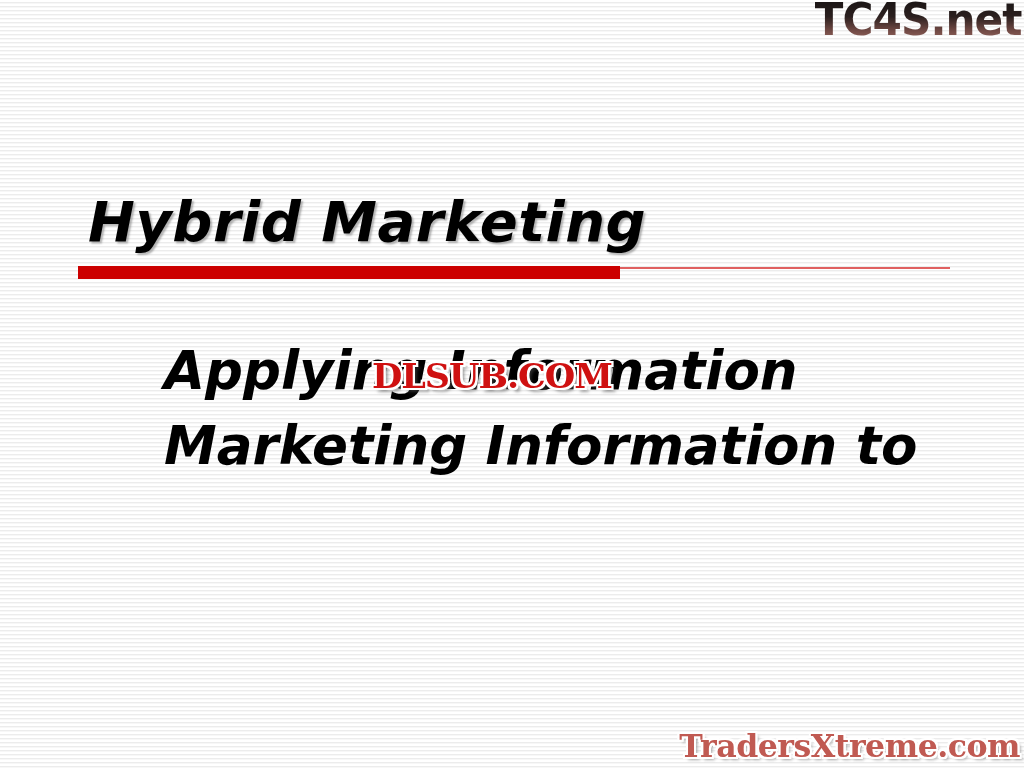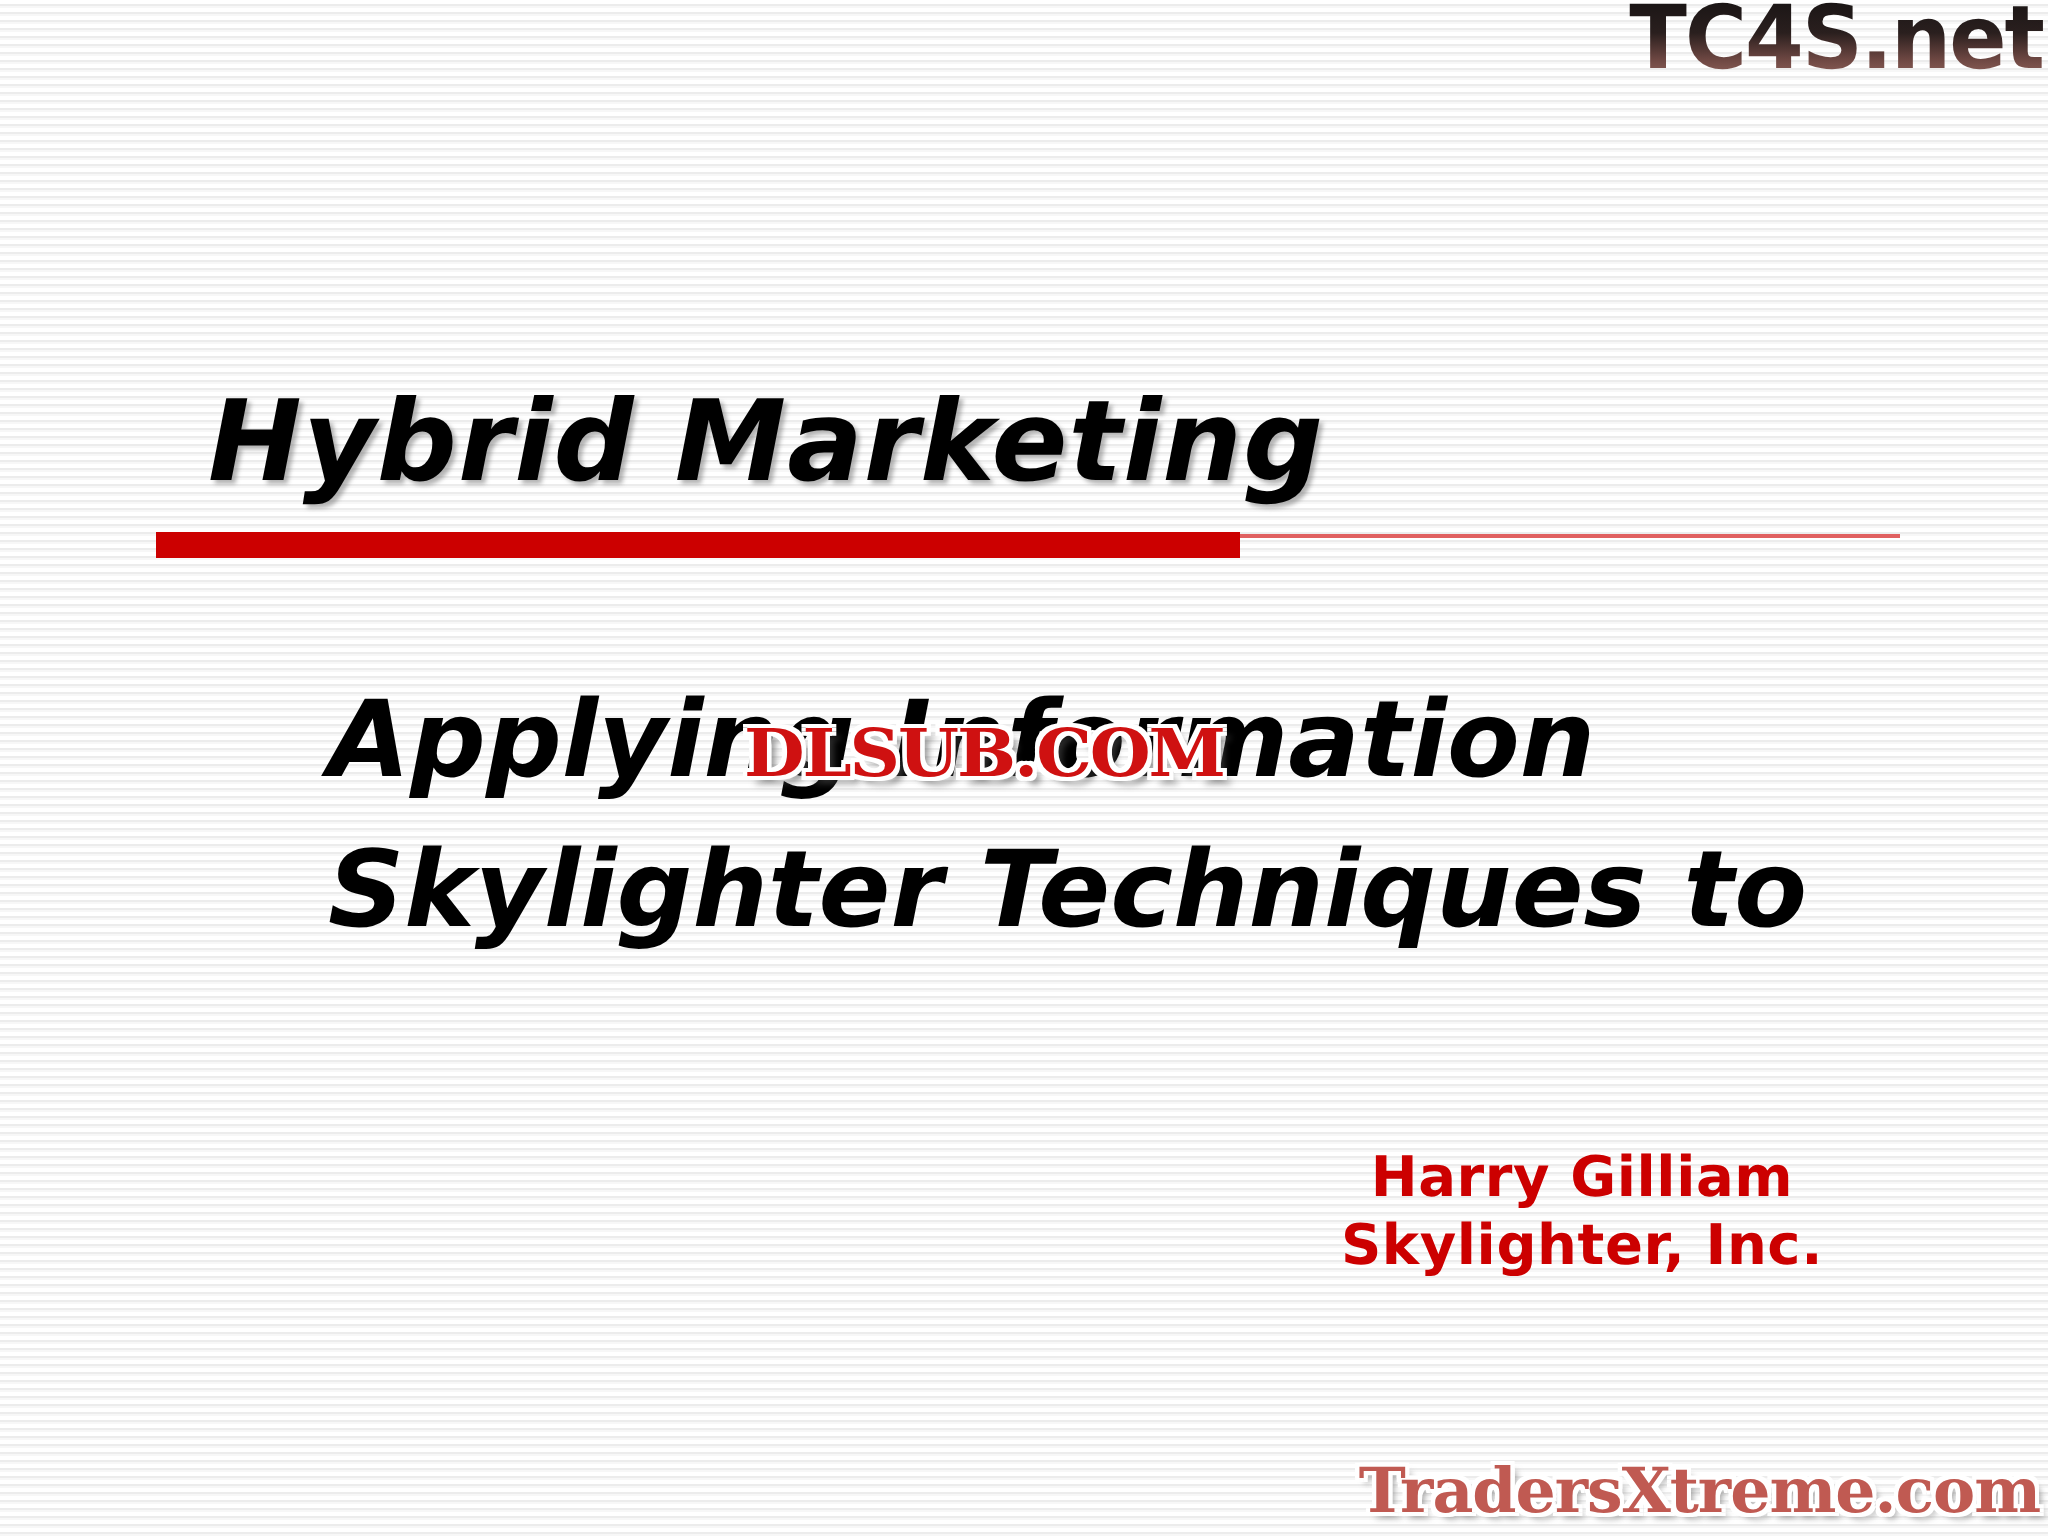--- a/index.html
+++ b/index.html
@@ -60,21 +60,20 @@
     top: 192px;
     font-family: "DejaVu Sans", sans-serif;
     font-style: italic;
     font-weight: 700;
     font-size: 56px;
     line-height: 1.08;
     color: #000000;
     letter-spacing: 0.5px;
     white-space: nowrap;
     text-shadow: 2px 2px 2px rgba(120,120,120,0.55);
-    margin-left: 16px;
   }
 
   
   #title-rule {
     position: absolute;
     left: 78px;
     top: 264px;
     width: 872px;
     height: 16px;
   }
@@ -192,25 +191,21 @@
 
   <div id="title">Hybrid Marketing</div>
 
   <div id="title-rule">
     <div id="title-rule-thin"></div>
     <div id="title-rule-thick"></div>
   </div>
 
   <div id="body-block">
     <div class="body-line">Applying Information</div>
-    <div class="body-line">Skylighter Techniques to</div>
+    <div class="body-line">Marketing Information to</div>
   </div>
 
   <div id="dlsub-watermark">DLSUB.COM</div>
 
-  <div id="author-block">
-    <div class="author-line">Harry Gilliam</div>
-    <div class="author-line">Skylighter, Inc.</div>
-  </div>
 
   <div id="traders-watermark">TradersXtreme.com</div>
 
 </div>
 
 </body></html>

